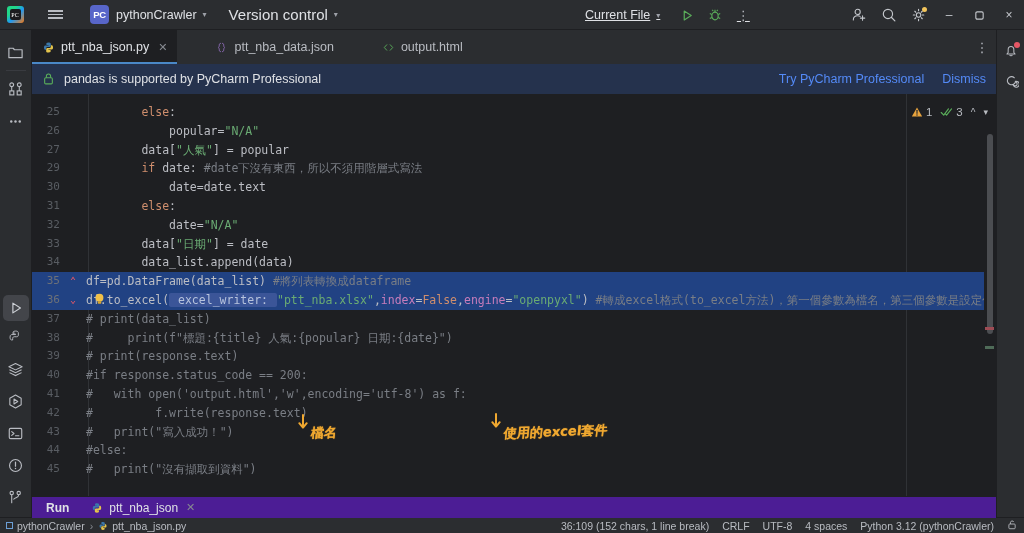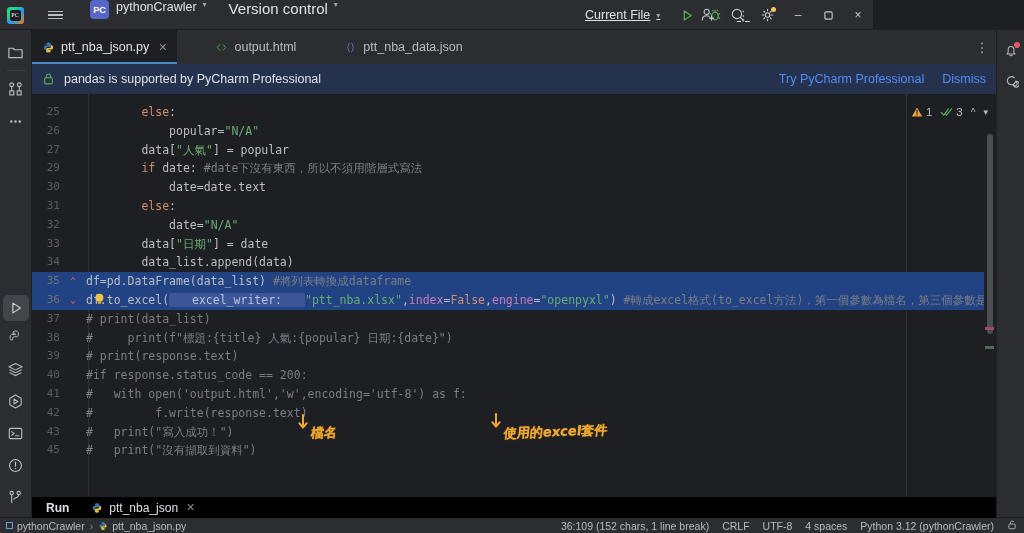--- a/index.html
+++ b/index.html
@@ -7,22 +7,22 @@
     width: 1024px; height: 533px;
     background: #1e1f22;
     font-family: "Liberation Sans", sans-serif;
     overflow: hidden;
     color: #dfe1e5;
   }
   #app { position: relative; width: 1024px; height: 533px; }
 
   
   .titlebar {
-    position: absolute; top: 0; left: 0; width: 873px; height: 30px;
-    background: #2b2d30; display: flex; align-items: flex-start;
+    position: absolute; top: 0; left: 0; width: 1024px; height: 30px;
+    background: #2b2d30; display: flex; align-items: center;
     border-bottom: 1px solid #1e1f22;
   }
   .tb-logo { width: 30px; height: 30px; display:flex; align-items:center; justify-content:center; }
   .tb-logo-sq {
     width: 17px; height: 17px; border-radius: 3px;
     background: linear-gradient(135deg,#21d789 0%,#21d789 30%,#1d9af5 55%,#f97a12 100%);
     display:flex;align-items:center;justify-content:center;
   }
   .tb-logo-inner { width:11px;height:11px;background:#1b1c1f;border-radius:2px;
     font-size:6px;color:#fff;display:flex;align-items:center;justify-content:center;font-family:"Liberation Serif",serif;}
@@ -117,21 +117,21 @@
   .line.hl { background:#214283; }
   .line.hl .gutter { color:#6d7178; }
   .indent-guide { position:absolute; left:56px; top:0; width:1px; height:100%; background:#303236; }
 
   
   .kw   { color:#cf8e6d; }
   .str  { color:#6aab73; }
   .cm   { color:#7a7e85; }
   .nrm  { color:#bcbec4; }
   .par  { color:#c77dbb; }
-  .hint { background:#3c3f41; color:#868a91; border-radius:2px; padding:0 16px; font-style:normal;}
+  .hint { background:#3c3f41; color:#868a91; border-radius:2px; padding:0 2px; font-style:normal;}
   .hl .hint { background:#3b5598; color:#b6c3dd; }
 
   
   .mk-warn { color:#e55765; font-size:10px; font-weight:bold; }
   .bulb {
     position:absolute; left:62px; top:3px; width:11px; height:12px; z-index:6;
   }
 
   
   .annot {
@@ -145,21 +145,21 @@
   
   .mark-track { position:absolute; right:0; top:0; width:12px; height:402px; background:#1e1f22; }
   .sb-thumb { position:absolute; right:3px; top:40px; width:6px; height:200px; background:#4b4d51; border-radius:3px; }
   .mk-red { position:absolute; right:2px; width:9px; height:3px; background:#9e4c55; }
   .mk-grn { position:absolute; right:2px; width:9px; height:3px; background:#4f6b58; }
   .editor-vline { position:absolute; left:874px; top:0; width:1px; height:402px; background:#303236; }
 
   
   .runbar {
     position:absolute; left:32px; top:496px; width:964px; height:22px;
-    background:#000000; display:flex; align-items:center; font-size:12px;
+    background:#4c1d95; display:flex; align-items:center; font-size:12px;
     border-top:1px solid #1e1f22;
   }
   .runbar-label { margin-left:14px; color:#dfe1e5; font-weight:bold; font-size:12px; }
   .runbar-tab { margin-left:22px; display:flex; align-items:center; color:#dfe1e5; font-size:12px; }
   .runbar-tab .tab-close { margin-left:8px; }
 
   
   .statusbar {
     position:absolute; left:0; bottom:0; width:1024px; height:15px;
     background:#2b2d30; display:flex; align-items:center; font-size:10.5px; color:#b9bcc2;
@@ -341,33 +341,33 @@
           <path d="M9 2 c-3 0-2.9 1.3-2.9 1.3 l0 2.3 h3 v.5 H4.9 s-2.2-.25-2.2 3 c0 3.2 1.9 3.1 1.9 3.1 h1.1 v-1.9 s-.06-1.9 1.8-1.9 h2.9 s1.8 .03 1.8-1.7 V3.9 S12.4 2 9 2z" fill="#3c78aa"></path>
           <path d="M9 16 c3 0 2.9-1.3 2.9-1.3 l0-2.3 h-3 v-.5 h4.2 s2.2 .25 2.2-3 c0-3.2-1.9-3.1-1.9-3.1 h-1.1 v1.9 s.06 1.9-1.8 1.9 H7.6 s-1.8-.03-1.8 1.7 v2.8 S5.6 16 9 16z" fill="#e4c44c"></path>
         </svg>
       </span>
       <span>ptt_nba_json.py</span>
       <span class="tab-close">✕</span>
     </div>
     <div class="tab" style="margin-left:28px;">
       <span class="tab-ic">
         <svg width="13" height="13" viewBox="0 0 18 18">
-          <path d="M6.6 5.2 L3.2 9 L6.6 12.8 M11.4 5.2 L14.8 9 L11.4 12.8" fill="none" stroke="#5aad5a" stroke-width="1.25" stroke-linecap="round" stroke-linejoin="round"></path>
+          <path d="M7.5 3.2 c-1.6 0-1.6 2.1-1.6 3.3 c0 1.3-1.1 2.5-1.1 2.5 s1.1 1.2 1.1 2.5 c0 1.2 0 3.3 1.6 3.3" fill="none" stroke="#9b74c9" stroke-width="1.15" stroke-linecap="round"></path>
+          <path d="M10.5 3.2 c1.6 0 1.6 2.1 1.6 3.3 c0 1.3 1.1 2.5 1.1 2.5 s-1.1 1.2-1.1 2.5 c0 1.2 0 3.3-1.6 3.3" fill="none" stroke="#9b74c9" stroke-width="1.15" stroke-linecap="round"></path>
         </svg>
       </span>
-      <span>output.html</span>
+      <span>ptt_nba_data.json</span>
     </div>
     <div class="tab" style="margin-left:28px;">
       <span class="tab-ic">
         <svg width="13" height="13" viewBox="0 0 18 18">
-          <path d="M7.5 3.2 c-1.6 0-1.6 2.1-1.6 3.3 c0 1.3-1.1 2.5-1.1 2.5 s1.1 1.2 1.1 2.5 c0 1.2 0 3.3 1.6 3.3" fill="none" stroke="#9b74c9" stroke-width="1.15" stroke-linecap="round"></path>
-          <path d="M10.5 3.2 c1.6 0 1.6 2.1 1.6 3.3 c0 1.3 1.1 2.5 1.1 2.5 s-1.1 1.2-1.1 2.5 c0 1.2 0 3.3-1.6 3.3" fill="none" stroke="#9b74c9" stroke-width="1.15" stroke-linecap="round"></path>
+          <path d="M6.6 5.2 L3.2 9 L6.6 12.8 M11.4 5.2 L14.8 9 L11.4 12.8" fill="none" stroke="#5aad5a" stroke-width="1.25" stroke-linecap="round" stroke-linejoin="round"></path>
         </svg>
       </span>
-      <span>ptt_nba_data.json</span>
+      <span>output.html</span>
     </div>
     <div class="tabbar-more">⋮</div>
   </div>
 
   <div class="banner">
     <span class="banner-ic">
       <svg width="13" height="14" viewBox="0 0 14 16">
         <rect x="2.6" y="6.6" width="8.8" height="7" rx="1.3" fill="none" stroke="#5aad5a" stroke-width="1.25"></rect>
         <path d="M4.6 6.6 V4.6 a2.4 2.4 0 0 1 4.8 0 V6.6" fill="none" stroke="#5aad5a" stroke-width="1.25"></path>
       </svg>
@@ -416,20 +416,21 @@
         <div class="line"><div class="gutter">34</div><div class="gutter-mark"></div><div class="code-txt"><span class="nrm">        data_list.append(data)</span></div></div>
         <div class="line hl"><div class="gutter">35</div><div class="gutter-mark"><span class="mk-warn">⌃</span></div><div class="code-txt"><span class="nrm">df=pd.DataFrame(data_list) </span><span class="cm">#將列表轉換成dataframe</span></div></div>
         <div class="line hl"><div class="gutter">36</div><div class="gutter-mark"><span class="mk-warn">⌄</span></div><div class="code-txt"><span class="nrm">df.to_excel(</span><span class="hint"> excel_writer: </span><span class="str">"ptt_nba.xlsx"</span><span class="nrm">,</span><span class="par">index</span><span class="nrm">=</span><span class="kw">False</span><span class="nrm">,</span><span class="par">engine</span><span class="nrm">=</span><span class="str">"openpyxl"</span><span class="nrm">) </span><span class="cm">#轉成excel格式(to_excel方法)，第一個參數為檔名，第三個參數是設定使用的excel套件</span></div></div>
         <div class="line"><div class="gutter">37</div><div class="gutter-mark"></div><div class="code-txt"><span class="cm"># print(data_list)</span></div></div>
         <div class="line"><div class="gutter">38</div><div class="gutter-mark"></div><div class="code-txt"><span class="cm">#     print(f"標題:{title} 人氣:{popular} 日期:{date}")</span></div></div>
         <div class="line"><div class="gutter">39</div><div class="gutter-mark"></div><div class="code-txt"><span class="cm"># print(response.text)</span></div></div>
         <div class="line"><div class="gutter">40</div><div class="gutter-mark"></div><div class="code-txt"><span class="cm">#if response.status_code == 200:</span></div></div>
         <div class="line"><div class="gutter">41</div><div class="gutter-mark"></div><div class="code-txt"><span class="cm">#   with open('output.html','w',encoding='utf-8') as f:</span></div></div>
         <div class="line"><div class="gutter">42</div><div class="gutter-mark"></div><div class="code-txt"><span class="cm">#         f.write(response.text)</span></div></div>
         <div class="line"><div class="gutter">43</div><div class="gutter-mark"></div><div class="code-txt"><span class="cm">#   print("寫入成功！")</span></div></div>
+        <div class="line"><div class="gutter">44</div><div class="gutter-mark"></div><div class="code-txt"><span class="cm">#else:</span></div></div>
         <div class="line"><div class="gutter">45</div><div class="gutter-mark"></div><div class="code-txt"><span class="cm">#   print("沒有擷取到資料")</span></div></div>
       </div>
 
     <div class="bulb" style="top:197px;">
       <svg width="11" height="12" viewBox="0 0 12 13">
         <circle cx="6" cy="5" r="4.3" fill="#f0c048"></circle>
         <rect x="4" y="9" width="4" height="2.6" rx="1" fill="#d8a62e"></rect>
       </svg>
     </div>
 

